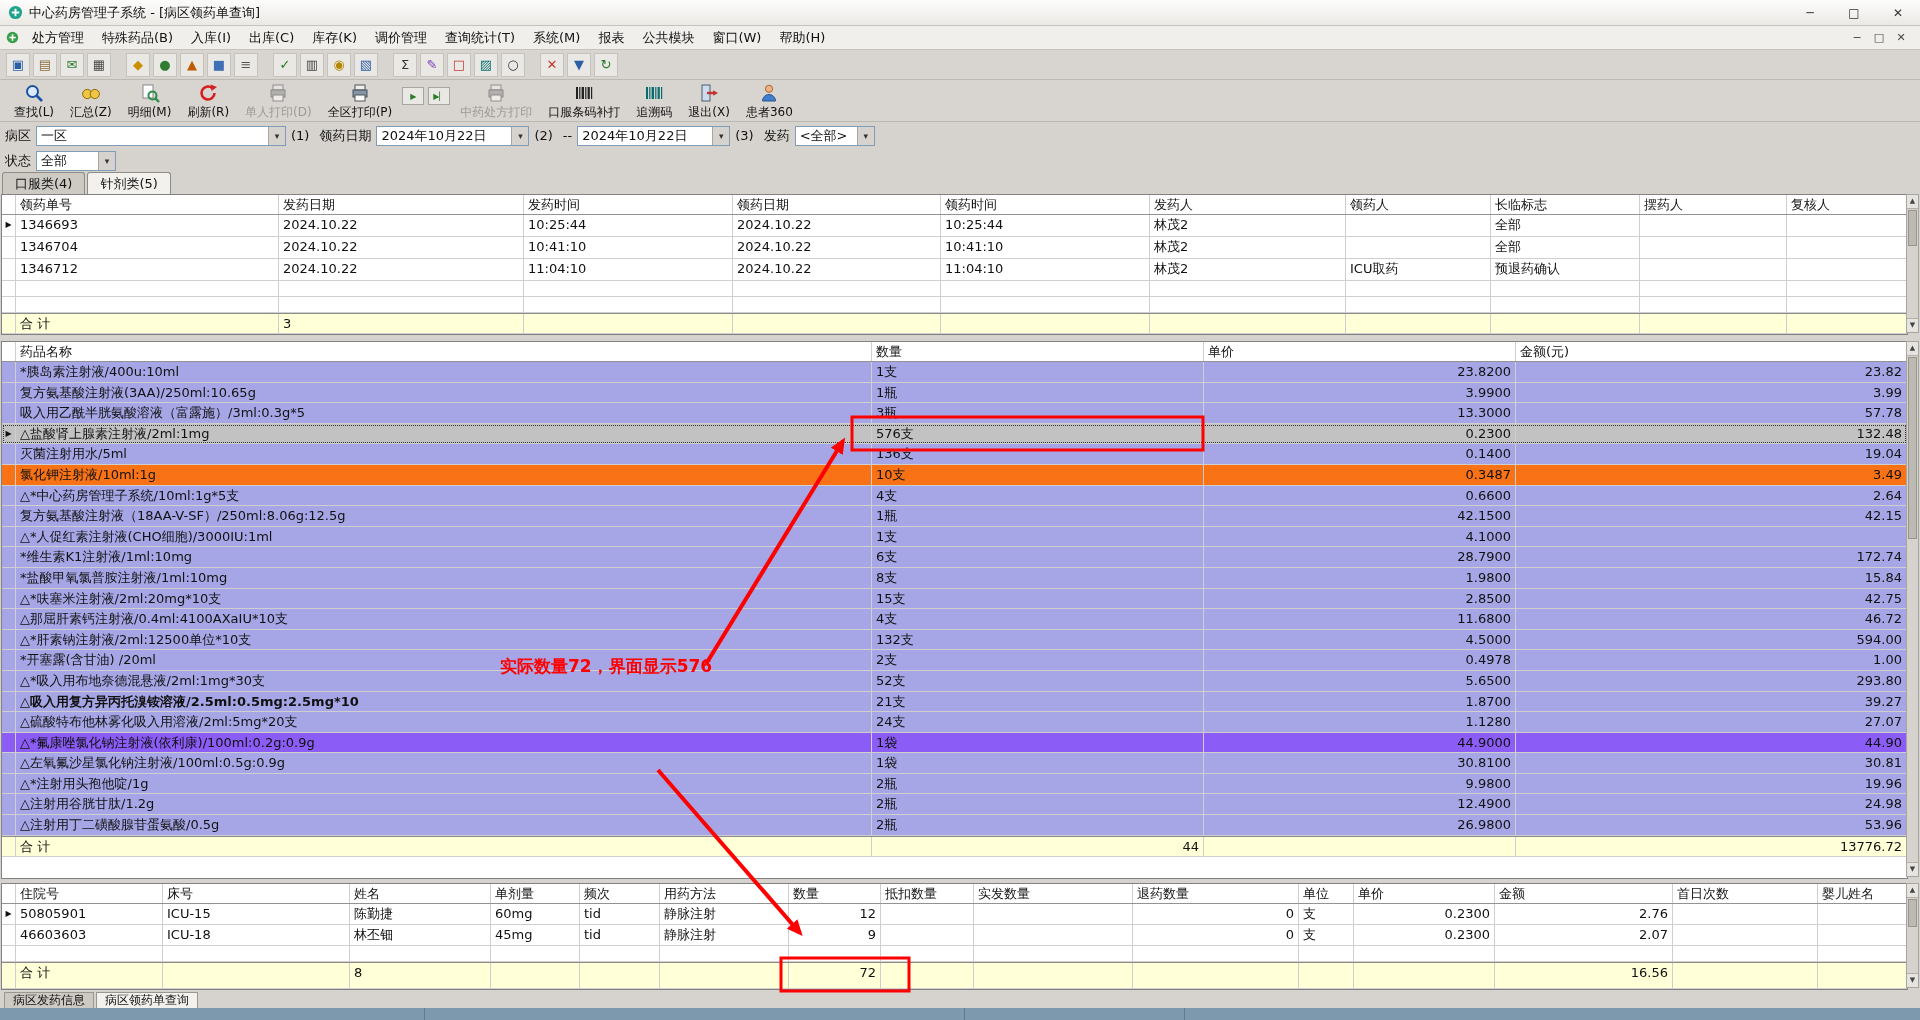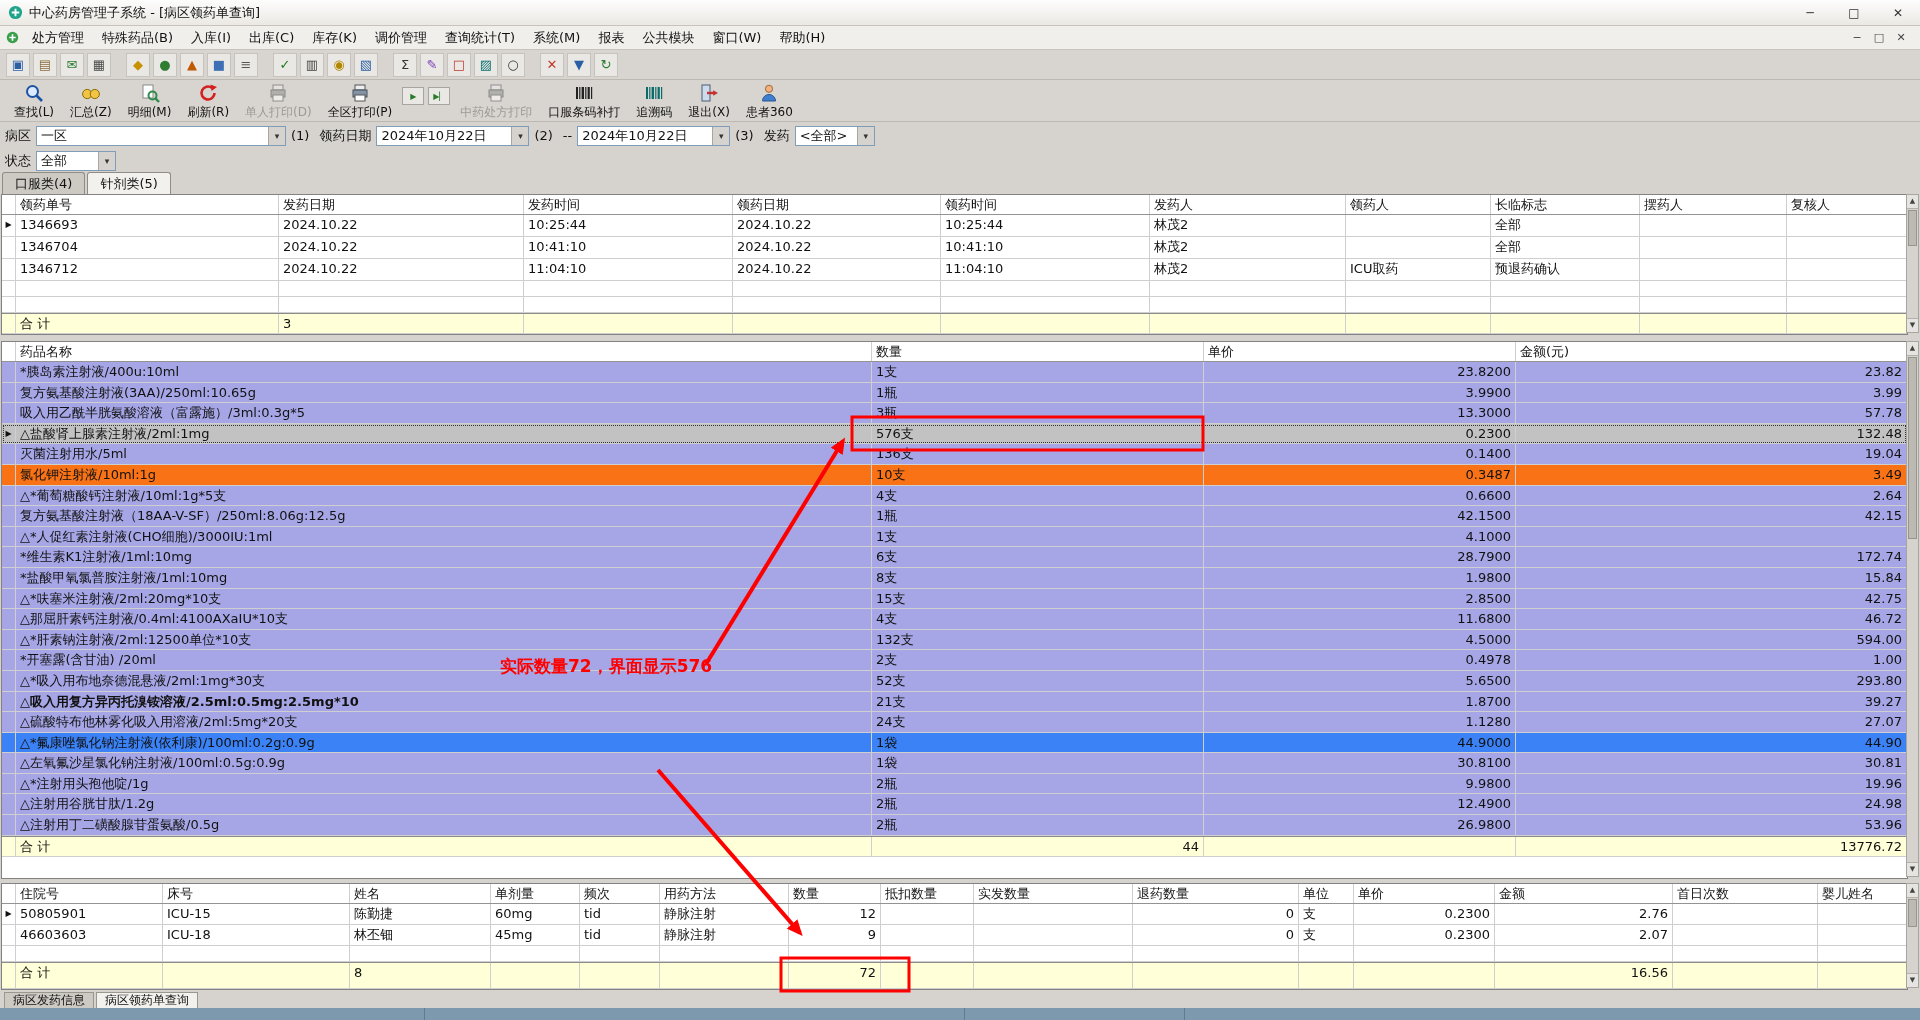--- a/index.html
+++ b/index.html
@@ -469,21 +469,21 @@
       </div>
       <div class="gr" style="height: 20.6px; background: #f97316;">
         <div class="gc gm" style="width: 14px;"></div>
         <div class="gc" style="width: 856px; text-align: left;">氯化钾注射液/10ml:1g</div>
         <div class="gc" style="width: 332px; text-align: left;">10支</div>
         <div class="gc" style="width: 312px; text-align: right;">0.3487</div>
         <div class="gc" style="width: 391px; text-align: right;">3.49</div>
       </div>
       <div class="gr" style="height: 20.6px; background: rgb(166, 166, 230);">
         <div class="gc gm" style="width: 14px;"></div>
-        <div class="gc" style="width: 856px; text-align: left;">△*葡萄糖酸钙注射液/10ml:1g*5支</div>
+        <div class="gc" style="width: 856px; text-align: left;">△*中心药房管理子系统/10ml:1g*5支</div>
         <div class="gc" style="width: 332px; text-align: left;">4支</div>
         <div class="gc" style="width: 312px; text-align: right;">0.6600</div>
         <div class="gc" style="width: 391px; text-align: right;">2.64</div>
       </div>
       <div class="gr" style="height: 20.6px; background: rgb(166, 166, 230);">
         <div class="gc gm" style="width: 14px;"></div>
         <div class="gc" style="width: 856px; text-align: left;">复方氨基酸注射液（18AA-V-SF）/250ml:8.06g:12.5g</div>
         <div class="gc" style="width: 332px; text-align: left;">1瓶</div>
         <div class="gc" style="width: 312px; text-align: right;">42.1500</div>
         <div class="gc" style="width: 391px; text-align: right;">42.15</div>
@@ -551,21 +551,21 @@
         <div class="gc" style="width: 312px; text-align: right;">1.8700</div>
         <div class="gc" style="width: 391px; text-align: right;">39.27</div>
       </div>
       <div class="gr" style="height: 20.6px; background: rgb(166, 166, 230);">
         <div class="gc gm" style="width: 14px;"></div>
         <div class="gc" style="width: 856px; text-align: left;">△硫酸特布他林雾化吸入用溶液/2ml:5mg*20支</div>
         <div class="gc" style="width: 332px; text-align: left;">24支</div>
         <div class="gc" style="width: 312px; text-align: right;">1.1280</div>
         <div class="gc" style="width: 391px; text-align: right;">27.07</div>
       </div>
-      <div class="gr" style="height: 20.6px; background: #3b82f6;">
+      <div class="gr" style="height: 20.6px; background: #8b5cf6;">
         <div class="gc gm" style="width: 14px;"></div>
         <div class="gc" style="width: 856px; text-align: left;">△*氟康唑氯化钠注射液(依利康)/100ml:0.2g:0.9g</div>
         <div class="gc" style="width: 332px; text-align: left;">1袋</div>
         <div class="gc" style="width: 312px; text-align: right;">44.9000</div>
         <div class="gc" style="width: 391px; text-align: right;">44.90</div>
       </div>
       <div class="gr" style="height: 20.6px; background: rgb(166, 166, 230);">
         <div class="gc gm" style="width: 14px;"></div>
         <div class="gc" style="width: 856px; text-align: left;">△左氧氟沙星氯化钠注射液/100ml:0.5g:0.9g</div>
         <div class="gc" style="width: 332px; text-align: left;">1袋</div>

